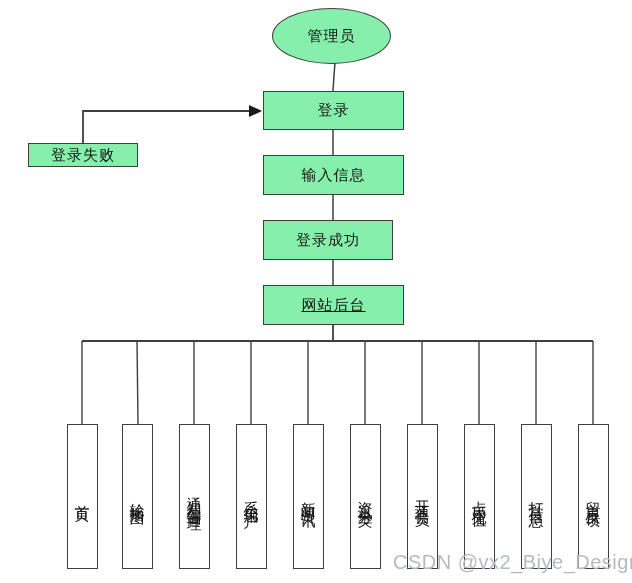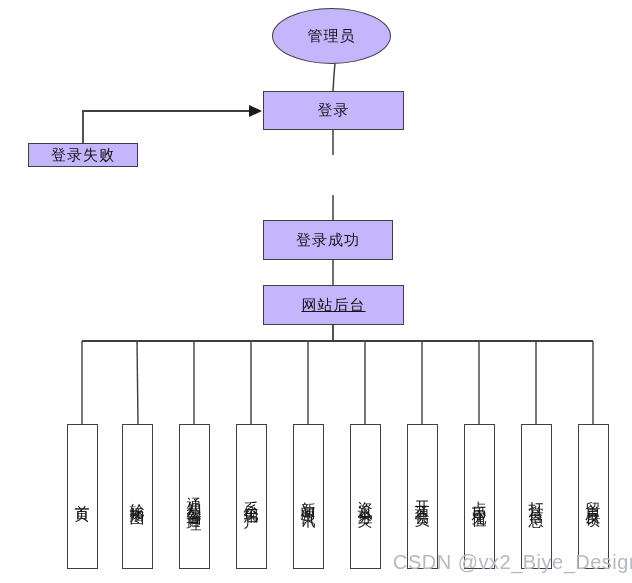--- a/index.html
+++ b/index.html
@@ -13,21 +13,21 @@
   }
   svg.connectors {
     position: absolute;
     left: 0; top: 0;
     width: 632px; height: 583px;
   }
   .node {
     position: absolute;
     box-sizing: border-box;
     border: 1.5px solid #3f3f3f;
-    background: #c4b5fd;
+    background: #86efac;
     display: flex;
     align-items: center;
     justify-content: center;
     font-size: 15px;
     color: #141414;
     letter-spacing: 1px;
     text-align: center;
   }
   .ellipse { border-radius: 50%; }
 
@@ -120,20 +120,23 @@
   </div>
 
   <div class="node box-login">
     <span>登录</span>
   </div>
 
   <div class="node box-login-fail">
     <span>登录失败</span>
   </div>
 
+  <div class="node box-input-info">
+    <span>输入信息</span>
+  </div>
 
   <div class="node box-login-success">
     <span>登录成功</span>
   </div>
 
   <div class="node box-backend">
     <span>网站后台</span>
   </div>
 
   <div class="vbox m0">

